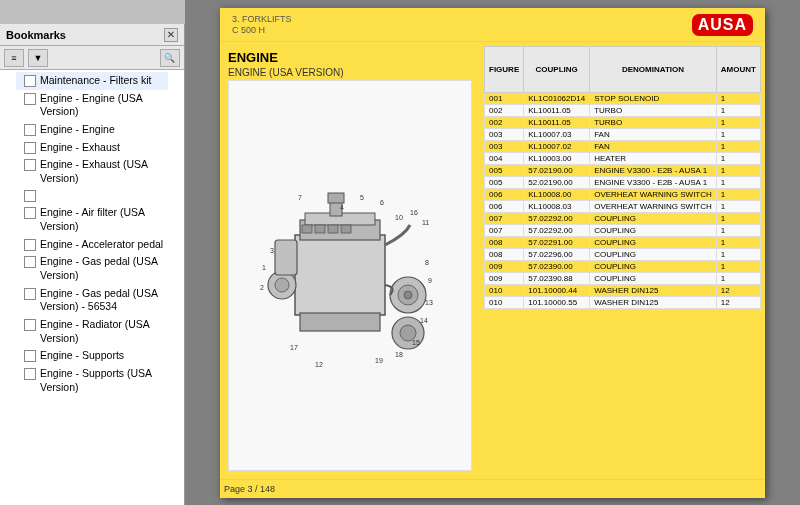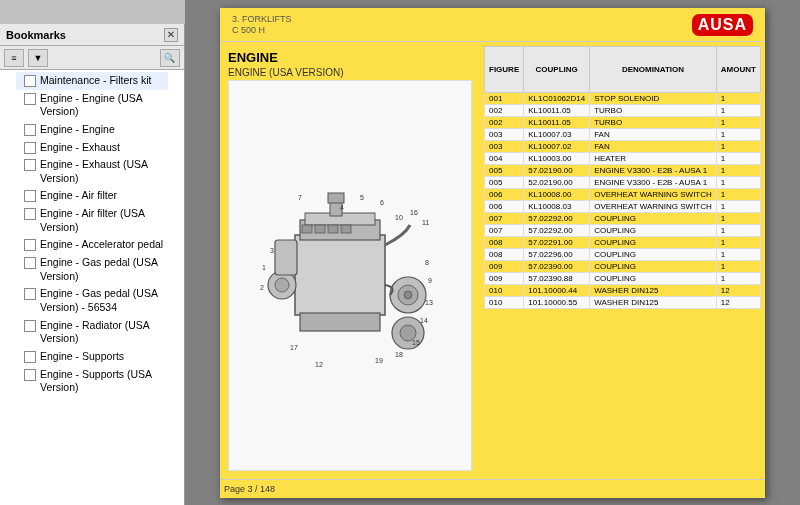--- a/index.html
+++ b/index.html
@@ -312,21 +312,20 @@
       <div class="bookmark-item">
         <span class="bookmark-icon"></span>
         <span class="bookmark-label">Engine - Exhaust</span>
       </div>
       <div class="bookmark-item">
         <span class="bookmark-icon"></span>
         <span class="bookmark-label">Engine - Exhaust (USA Version)</span>
       </div>
       <div class="bookmark-item">
         <span class="bookmark-icon"></span>
-        <span class="bookmark-label">Engine - Air filter</span>
       </div>
       <div class="bookmark-item">
         <span class="bookmark-icon"></span>
         <span class="bookmark-label">Engine - Air filter (USA Version)</span>
       </div>
       <div class="bookmark-item">
         <span class="bookmark-icon"></span>
         <span class="bookmark-label">Engine - Accelerator pedal</span>
       </div>
       <div class="bookmark-item">

